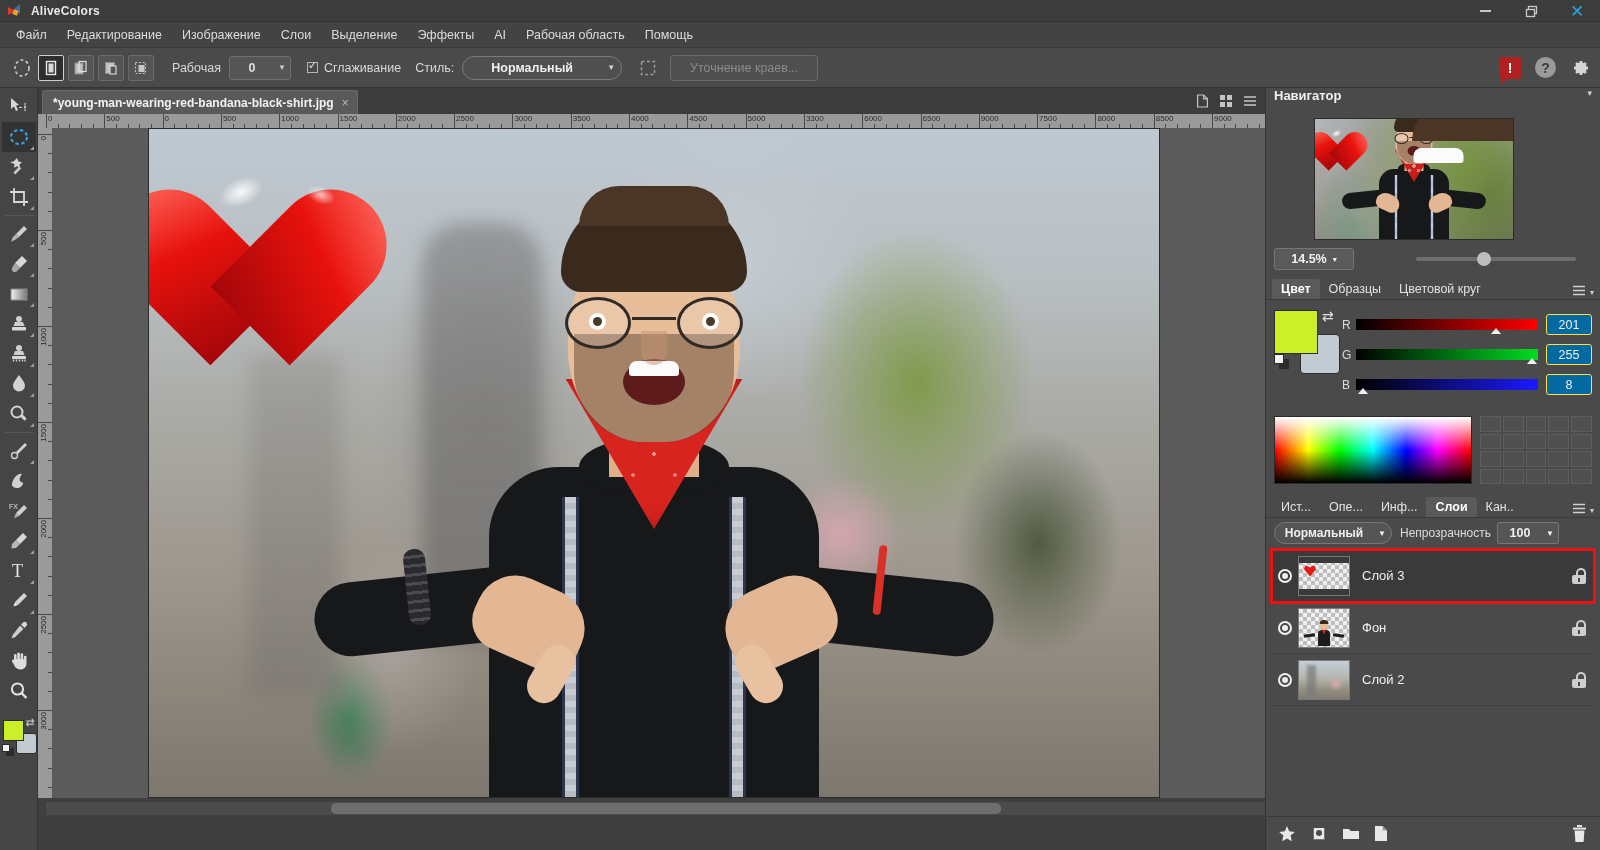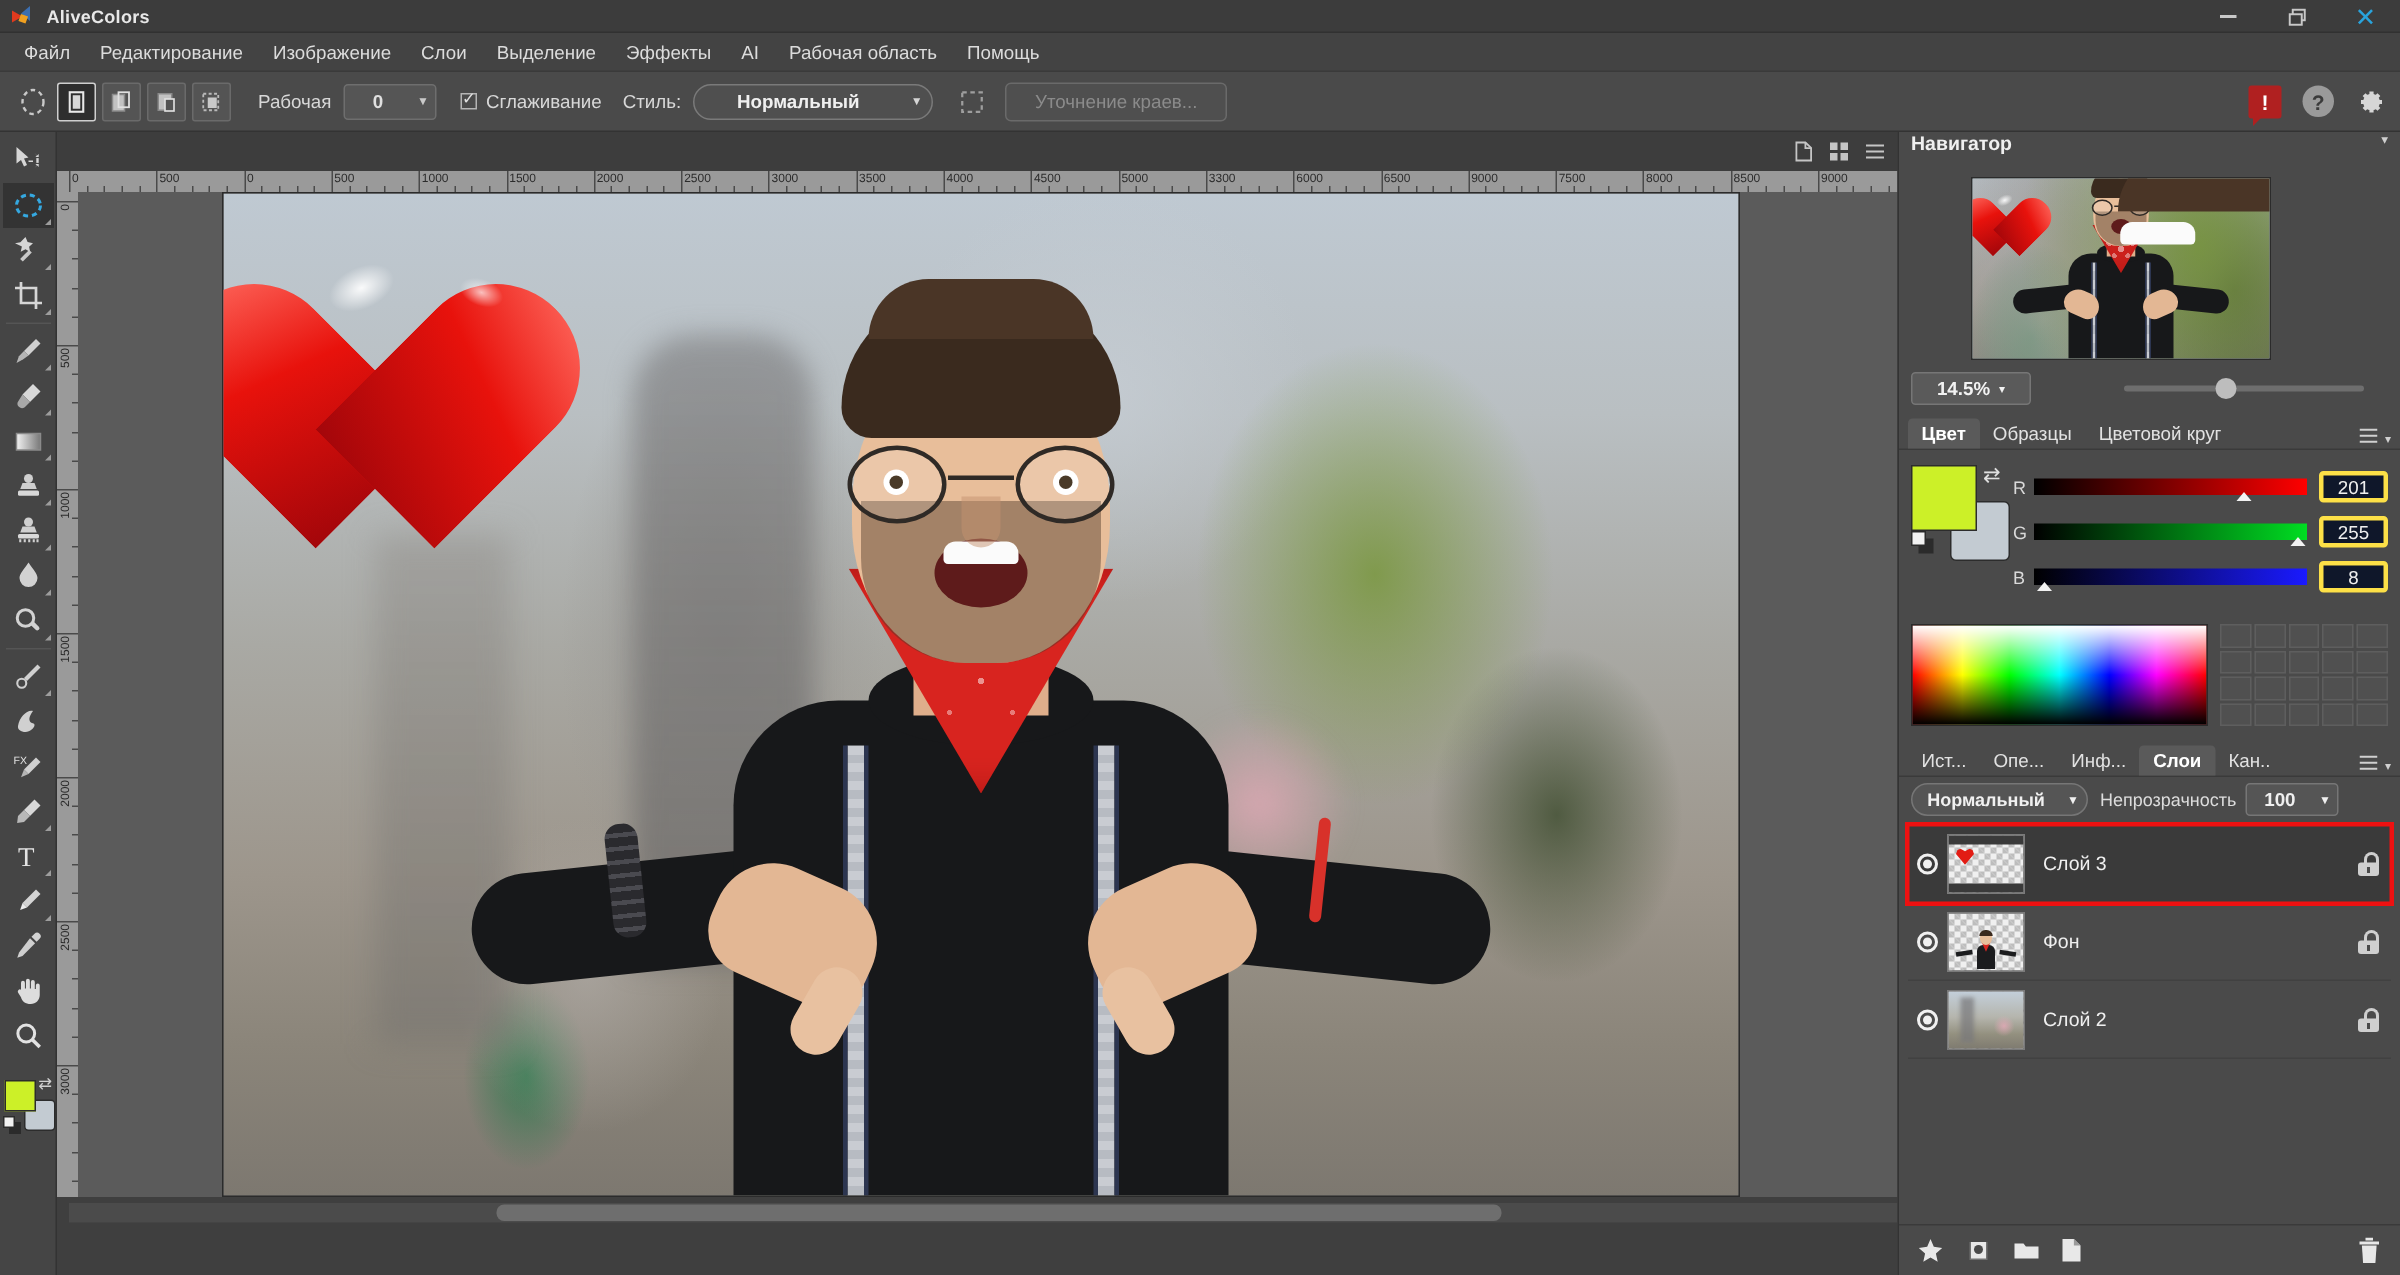--- a/index.html
+++ b/index.html
@@ -257,21 +257,21 @@
   .cs-reset .a { position:absolute; left:0;top:0;width:10px;height:10px;background:#f2f2f2;border:1px solid #2b2b2b;}
   .cs-reset .b { position:absolute; left:5px;top:5px;width:10px;height:10px;background:#2b2b2b;}
   .cs-swap { position:absolute; left:48px; top:-2px; color:#e0e0e0; font-size:14px; z-index:3; }
   .chan-list { flex:1; padding-top:4px; }
   .chan { display:flex; align-items:center; margin-bottom:9px; }
   .chan .lbl { width:14px; color:#dadada; font-size:12px; }
   .chan .track { flex:1; height:11px; position:relative; margin-right:8px; }
   .chan .track .bar { width:100%; height:11px; }
   .chan .track .ptr { position:absolute; top:9px; width:0;height:0;
     border-left:5px solid transparent; border-right:5px solid transparent; border-bottom:6px solid #f2f2f2; }
-  .chan .vbox { width:46px; height:21px; background:#0f172a; border:3px solid #fde047; border-radius:3px;
+  .chan .vbox { width:46px; height:21px; background:#0369a1; border:1px solid #fde047; border-radius:3px;
     color:#efefef; font-size:12.5px; display:flex; align-items:center; justify-content:center; }
 
   .spectrum-row { display:flex; padding: 6px 8px 10px 8px; }
   .spectrum { width:198px; height:68px; border:1px solid #2b2b2b;
     background:
       linear-gradient(to bottom, rgba(255,255,255,1) 0%, rgba(255,255,255,0) 50%, rgba(0,0,0,0) 50%, rgba(0,0,0,1) 100%),
       linear-gradient(to right, #f00 0%, #ff0 17%, #0f0 33%, #0ff 50%, #00f 67%, #f0f 83%, #f00 100%); }
   .swgrid { flex:1; margin-left:8px; display:grid; grid-template-columns: repeat(5,1fr);
     grid-template-rows: repeat(4,1fr); gap:2px; }
   .swcell { background:#505050; border:1px solid #5e5e5e; }
@@ -559,20 +559,24 @@
       <div class="sw-bg"></div>
       <div class="sw-swap">⇄</div>
       <div class="sw-reset">
           <div class="b"></div>
           <div class="a"></div>
         </div>
     </div>
   </div>
 
   <div class="tabbar">
+    <div class="doctab">
+      <span class="nm">*young-man-wearing-red-bandana-black-shirt.jpg</span>
+      <span class="x">×</span>
+    </div>
     <div class="tabbar-right">
       <span>
         <svg width="13" height="14" viewBox="0 0 13 14">
             <path fill="none" stroke="#c5c5c5" stroke-width="1.2" d="M1.6 1h6l3.8 3.6V13H1.6z"></path>
             <path fill="none" stroke="#c5c5c5" stroke-width="1.2" d="M7.6 1v3.8h3.8"></path>
           </svg>
       </span>
       <span>
         <svg width="14" height="14" viewBox="0 0 14 14">
             <rect x="1" y="1" width="5" height="5" fill="#c5c5c5"></rect>

